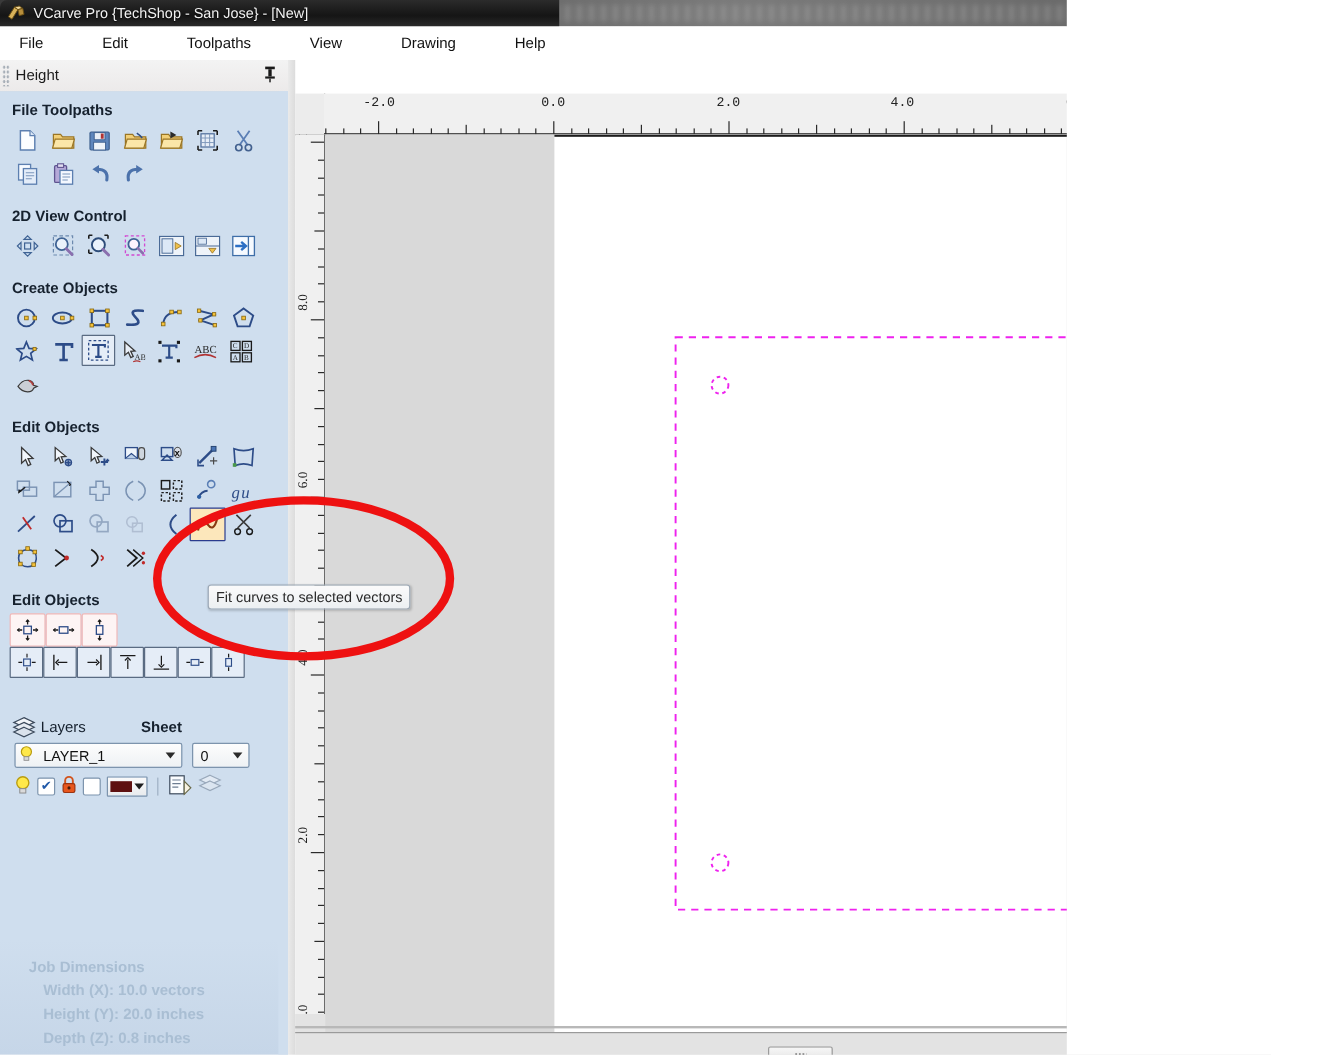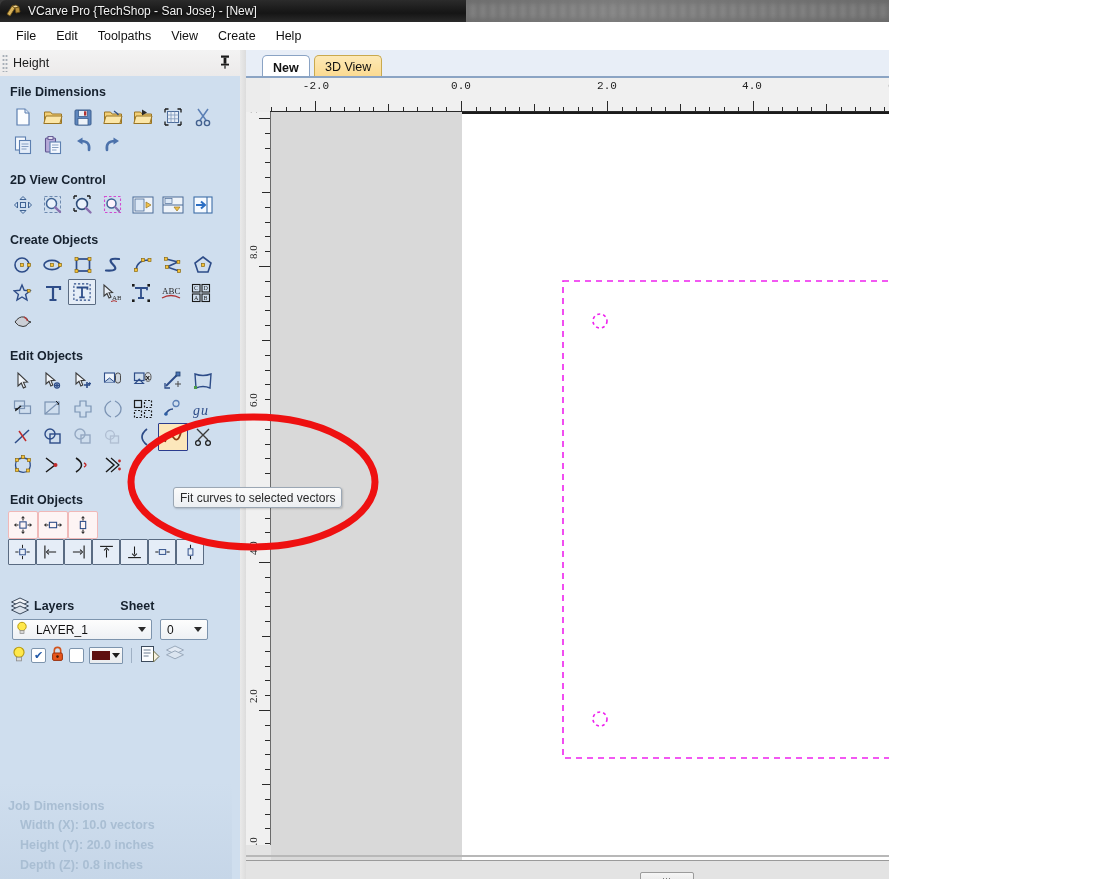--- a/index.html
+++ b/index.html
@@ -37,21 +37,21 @@
   }
   .titlebar .title-text{
     font-size:12px;font-weight:400;color:#f2f2f2;white-space:nowrap;
     text-shadow:0 1px 1px rgba(0,0,0,0.9);
   }
 
   
   .menubar{
     position:absolute;left:0;top:22px;width:1113px;height:28px;
     background:#ffffff;
-    display:flex;align-items:center;
+    display:flex;align-items:center;gap:29px;
   }
   .menubar .menu-item{
     padding:4px 10px;font-size:12.5px;color:#111;cursor:default;white-space:nowrap;
   }
   .menubar .menu-item:first-child{margin-left:6px;}
 
   
   .dock-header{
     position:absolute;left:0;top:50px;width:240px;height:26px;
     background:linear-gradient(180deg,#f3f3f3 0%,#eceaea 100%);
@@ -94,21 +94,21 @@
   .tool-btn.framed{
     border:1px solid #f0b8b8;background:#fdf4f4;width:28px;height:26px;border-radius:2px;
   }
   .tool-btn.boxed{border:1px solid #5a6b82;background:#e5edf7;width:26px;height:24px;border-radius:1px;}
   .tool-btn svg{display:block;}
   .spacer-md{height:14px;}
 
   
   .layers-row{display:flex;align-items:center;margin-left:10px;margin-top:2px;}
   .layers-row .layers-icon{width:20px;height:18px;margin-right:4px;}
-  .layers-label{font-size:12.5px;font-weight:bold;color:#16212e;}
+  .layers-label{font-size:12.5px;font-weight:normal;color:#16212e;}
   .sheet-label{font-size:12.5px;font-weight:bold;color:#16212e;margin-left:46px;}
   .combo-row{display:flex;align-items:center;margin-left:12px;margin-top:4px;}
   .combo{
     height:19px;background:linear-gradient(180deg,#fdfdfd 0%,#eef1f4 100%);
     border:1px solid #7d94ad;border-radius:2px;display:flex;align-items:center;
     font-size:12px;color:#111;
   }
   .combo.layer{width:138px;}
   .combo.sheet{width:46px;margin-left:8px;}
   .combo .cval{margin-left:6px;white-space:nowrap;overflow:hidden;}
@@ -127,21 +127,21 @@
     display:flex;align-items:center;border-radius:1px;
   }
   .swatch .sw-color{width:18px;height:9px;margin-left:2px;background:#5e1010;}
   .swatch .sw-arrow{
     margin-left:2px;width:0;height:0;border-left:4px solid transparent;border-right:4px solid transparent;
     border-top:5px solid #1d1d1d;
   }
   .divider-v{width:1px;height:15px;background:#9fb0c4;margin:0 3px;}
 
   
-  .jobdim{position:absolute;left:0;bottom:0;width:240px;padding-bottom:4px;}
+  .jobdim{position:absolute;left:0;bottom:0;width:240px;padding-bottom:4px;padding-left:16px;}
   .jobdim .jd-title{font-size:12.5px;font-weight:bold;color:#a9bed3;margin-left:8px;margin-bottom:2px;}
   .jobdim .jd-line{font-size:12.5px;font-weight:bold;color:#a9bed3;margin-left:20px;line-height:20px;}
 
   
   .splitter{
     position:absolute;left:240px;top:50px;width:6px;height:829px;
     background:linear-gradient(90deg,#eaeaea,#dcdcdc);
   }
 
   
@@ -258,41 +258,41 @@
       </svg>
     </span>
     <span class="title-text">VCarve Pro {TechShop - San Jose} - [New]</span>
   </div>
 
   <div class="menubar">
     <div class="menu-item">File</div>
     <div class="menu-item">Edit</div>
     <div class="menu-item">Toolpaths</div>
     <div class="menu-item">View</div>
-    <div class="menu-item">Create</div>
+    <div class="menu-item">Drawing</div>
     <div class="menu-item">Help</div>
   </div>
 
   <div class="dock-header">
     <span class="grip"></span>
     <span class="dock-title">Height</span>
     <span class="pin">
       <svg width="10" height="14" viewBox="0 0 10 14">
         <rect x="1" y="0.5" width="8" height="2.2" fill="#1a1a1a"></rect>
         <rect x="3.6" y="2.7" width="2.8" height="6" fill="#1a1a1a"></rect>
         <rect x="1" y="8.7" width="8" height="1.8" fill="#1a1a1a"></rect>
         <rect x="4.4" y="10.5" width="1.2" height="3.2" fill="#1a1a1a"></rect>
       </svg>
     </span>
   </div>
 
   <div class="leftpanel">
 
     <div style="height:9px"></div>
-    <div class="section-title">File Dimensions</div>
+    <div class="section-title">File Toolpaths</div>
 
     <div class="tool-grid">
       <div class="tool-btn">
         <svg width="20" height="20" viewBox="0 0 20 20">
             <path d="M4 2 h8 l4 4 v12 h-12 z" fill="#fbfdff" stroke="#5c7fb0" stroke-width="1.2"></path>
             <path d="M12 2 v4 h4" fill="#dce8f6" stroke="#5c7fb0" stroke-width="1"></path>
           </svg>
       </div>
       <div class="tool-btn">
         <svg width="20" height="20" viewBox="0 0 20 20">
@@ -848,25 +848,20 @@
       <div class="jd-line">Width  (X): 10.0 vectors</div>
       <div class="jd-line">Height (Y): 20.0 inches</div>
       <div class="jd-line">Depth  (Z): 0.8 inches</div>
     </div>
 
     <div class="scroll-strip"></div>
   </div>
 
   <div class="splitter"></div>
 
-  <div class="tabstrip">
-    <div class="tab active">New</div>
-    <div class="tab view3d">3D View</div>
-    <div class="tabline"></div>
-  </div>
 
   <div class="ruler-corner"></div>
   <div class="ruler-h" id="rulerH">
       <div class="rtick" style="left: 1.2px; height: 5px;"></div>
       <div class="rtick" style="left: 15.8px; height: 5px;"></div>
       <div class="rtick" style="left: 30.4px; height: 5px;"></div>
       <div class="rtick" style="left: 45px; height: 11px;"></div>
       <div class="rtick" style="left: 59.6px; height: 5px;"></div>
       <div class="rtick" style="left: 74.2px; height: 5px;"></div>
       <div class="rtick" style="left: 88.8px; height: 5px;"></div>

